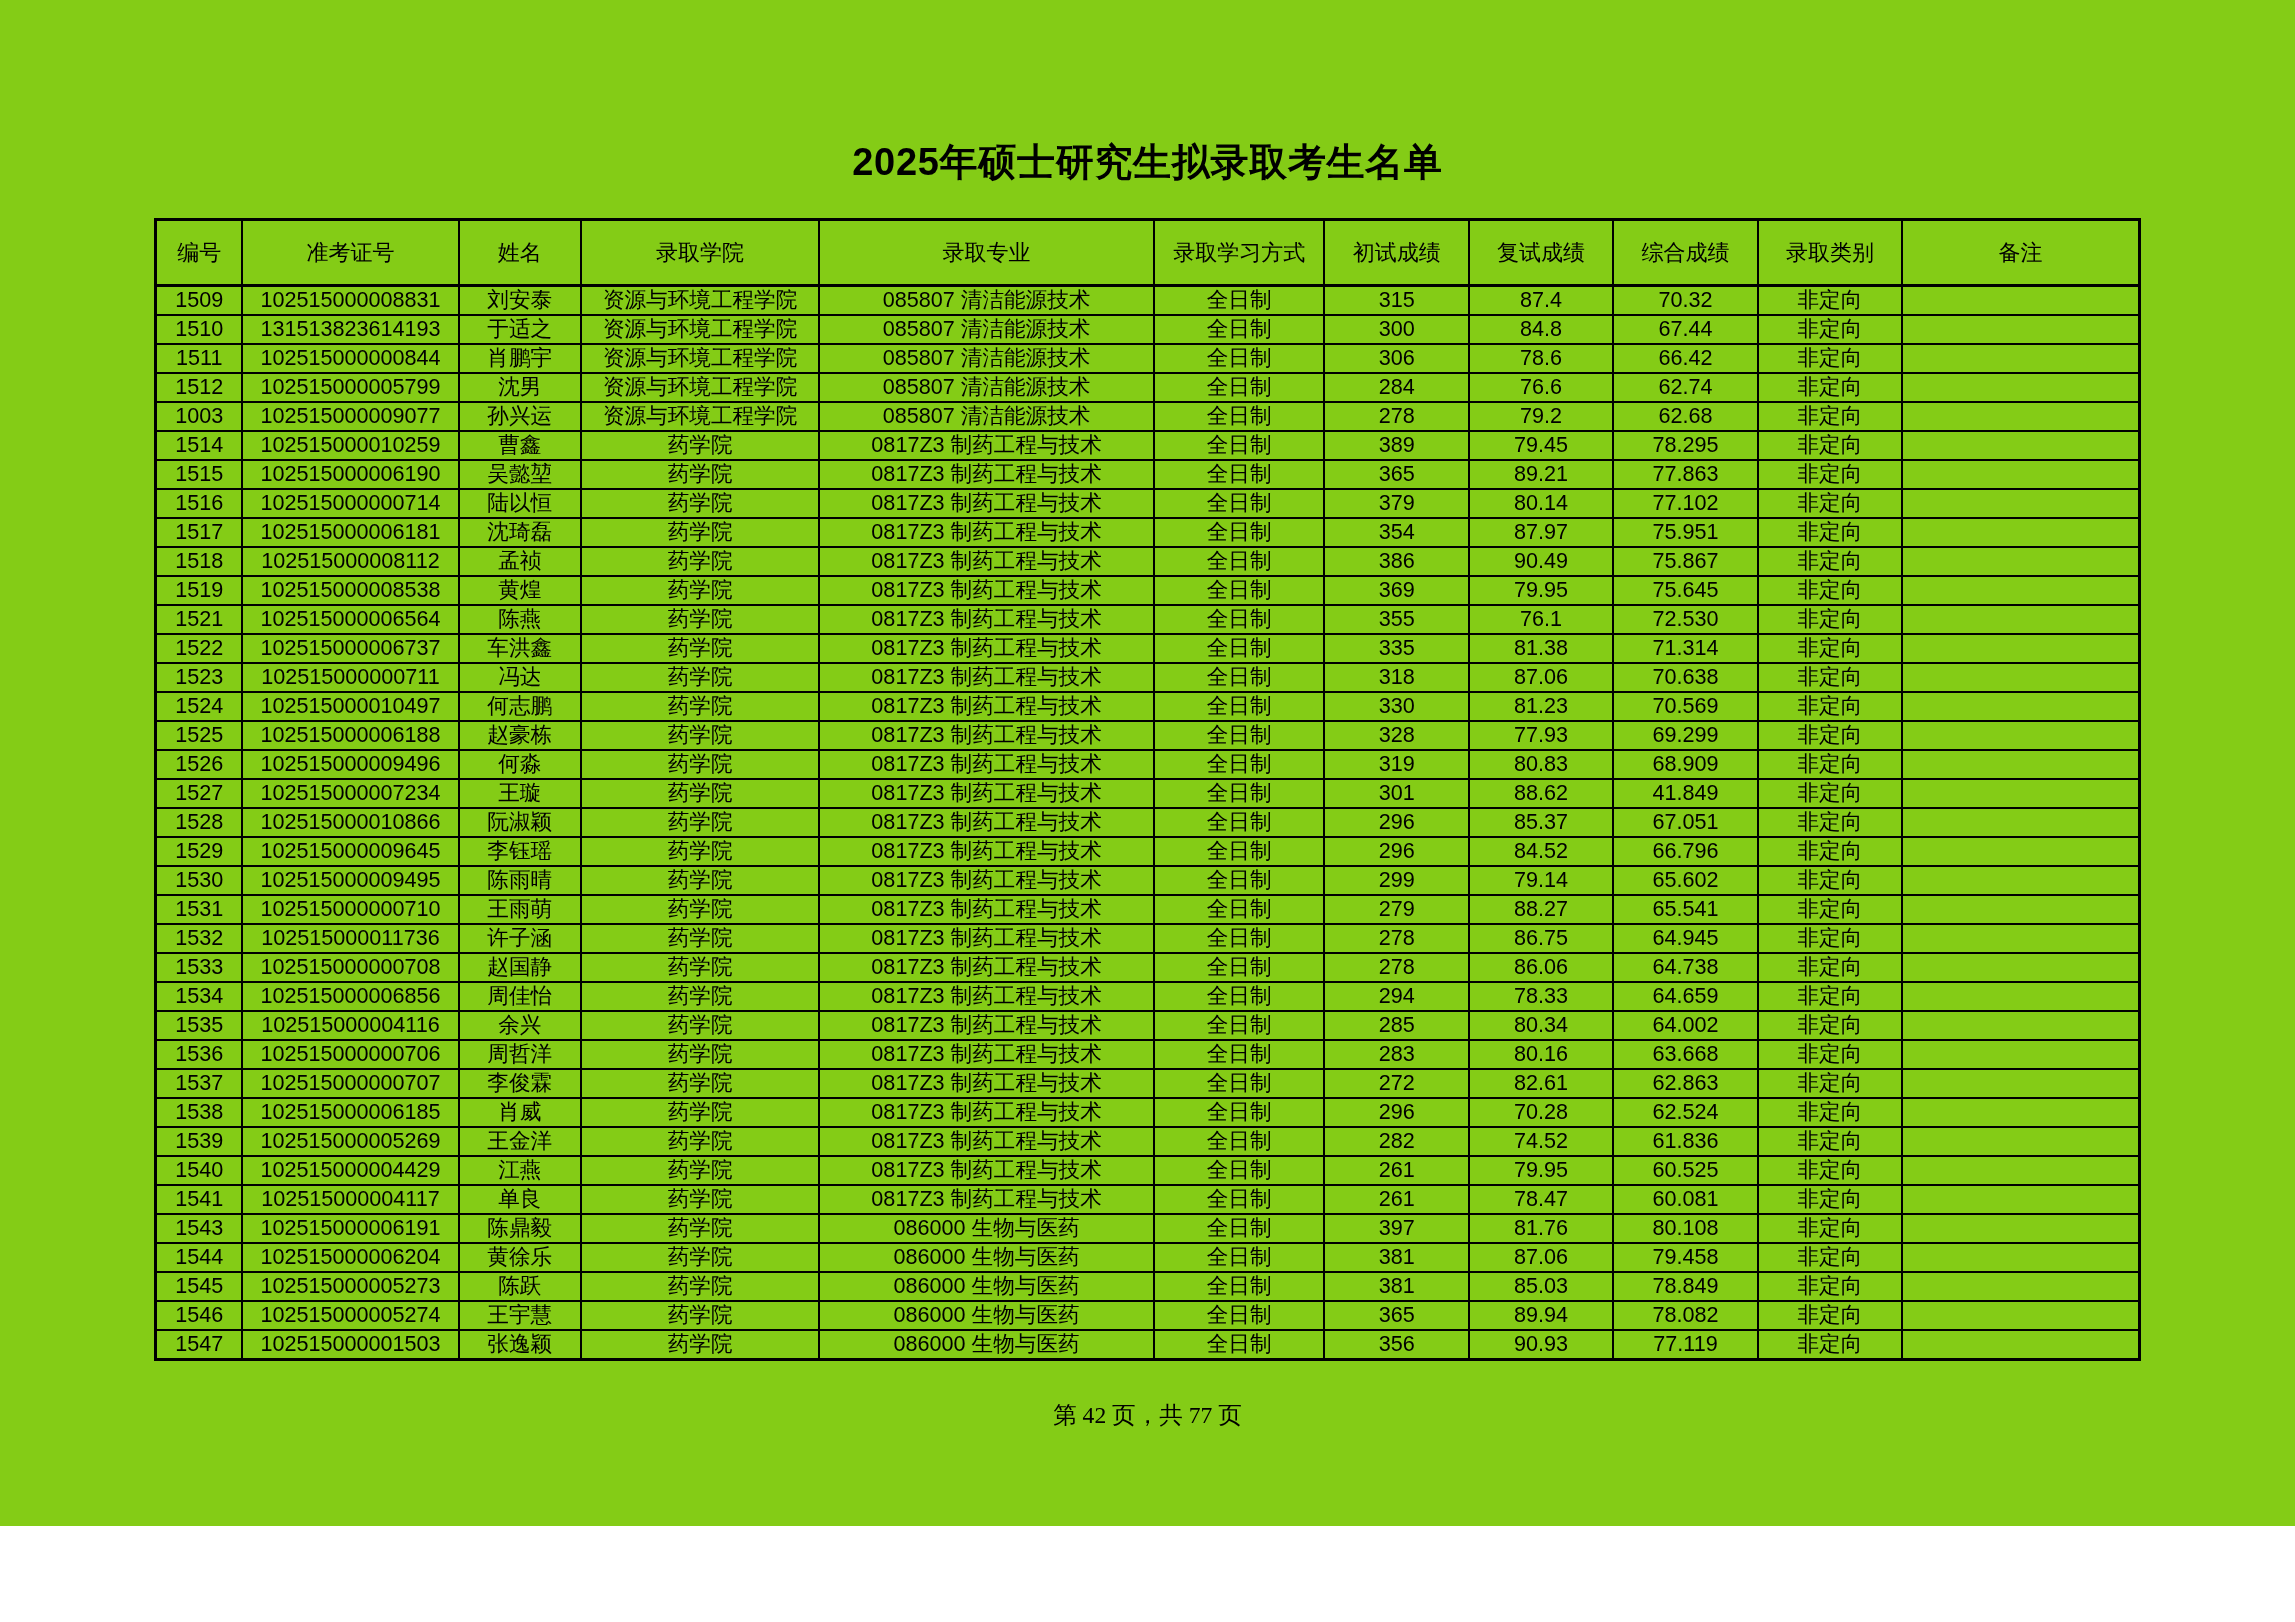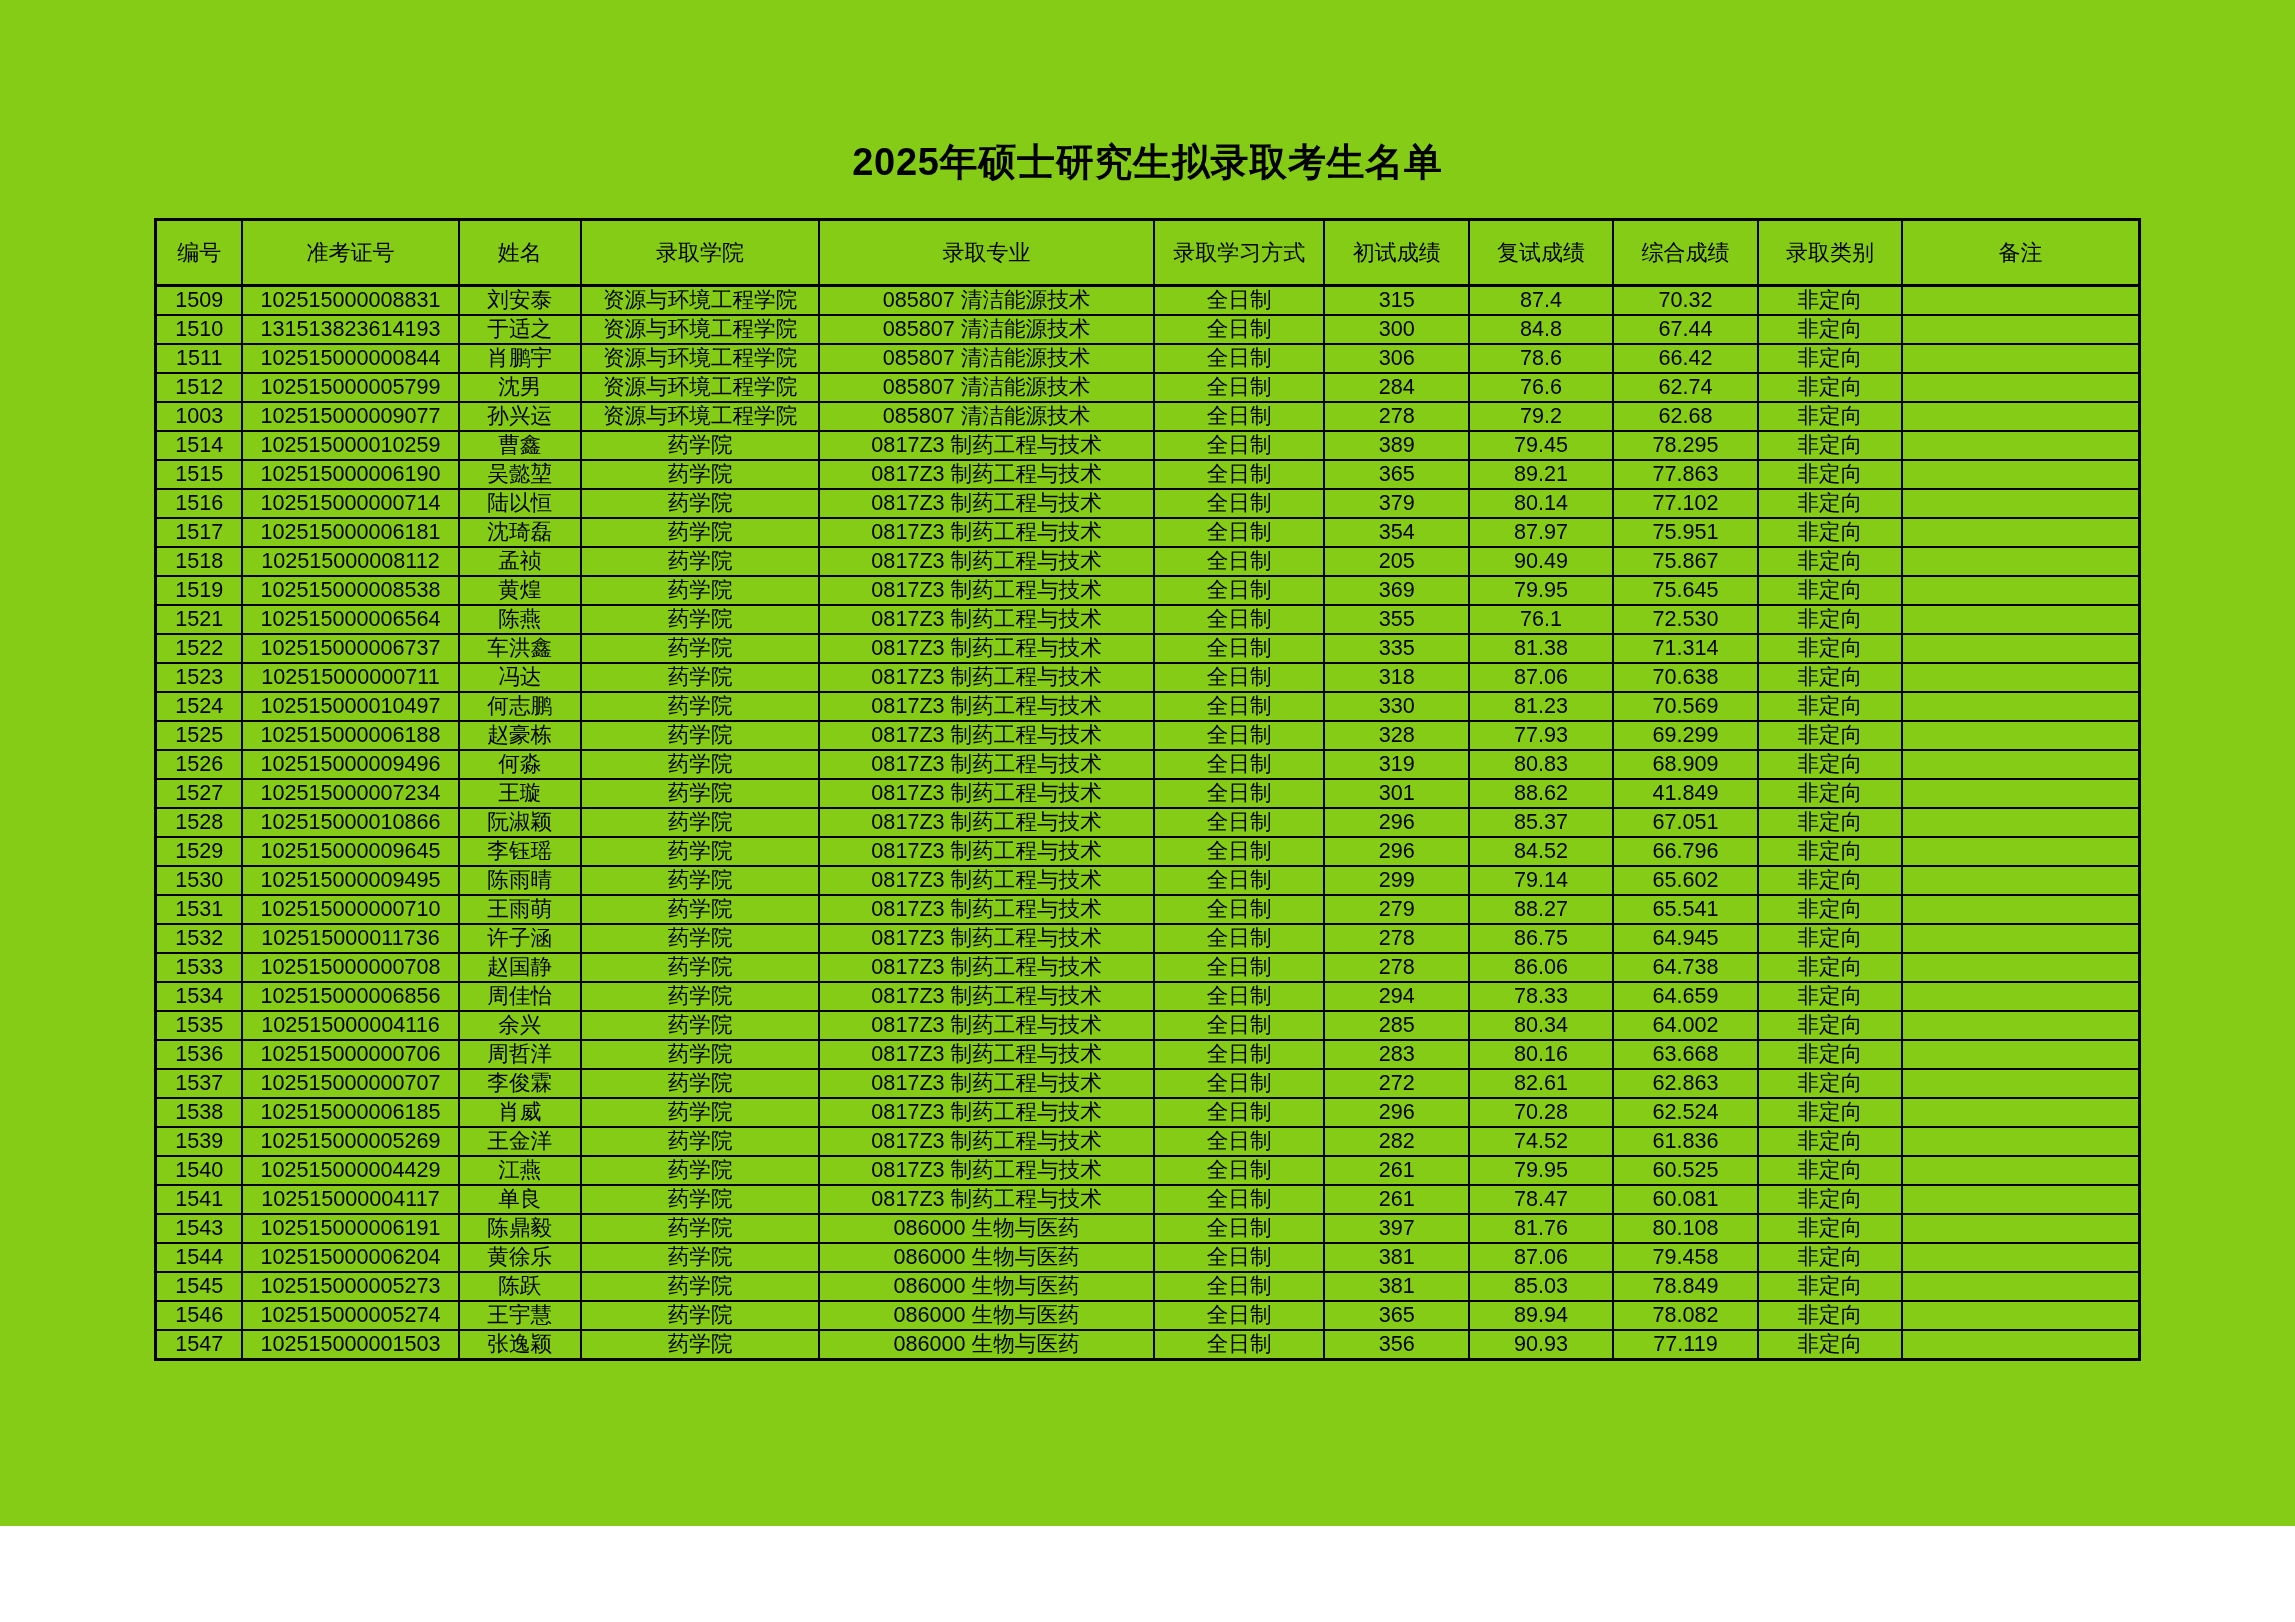--- a/index.html
+++ b/index.html
@@ -211,21 +211,21 @@
           <td>非定向</td>
           <td></td>
         </tr>
         <tr>
           <td>1518</td>
           <td>102515000008112</td>
           <td>孟祯</td>
           <td>药学院</td>
           <td>0817Z3 制药工程与技术</td>
           <td>全日制</td>
-          <td>205</td>
+          <td>386</td>
           <td>90.49</td>
           <td>75.867</td>
           <td>非定向</td>
           <td></td>
         </tr>
         <tr>
           <td>1519</td>
           <td>102515000008538</td>
           <td>黄煌</td>
           <td>药学院</td>
@@ -571,14 +571,15 @@
           <td>全日制</td>
           <td>356</td>
           <td>90.93</td>
           <td>77.119</td>
           <td>非定向</td>
           <td></td>
         </tr>
       </tbody>
   </table>
 
+  <div class="footer">第 42 页，共 77 页</div>
 </div>
 
 
 </body></html>

